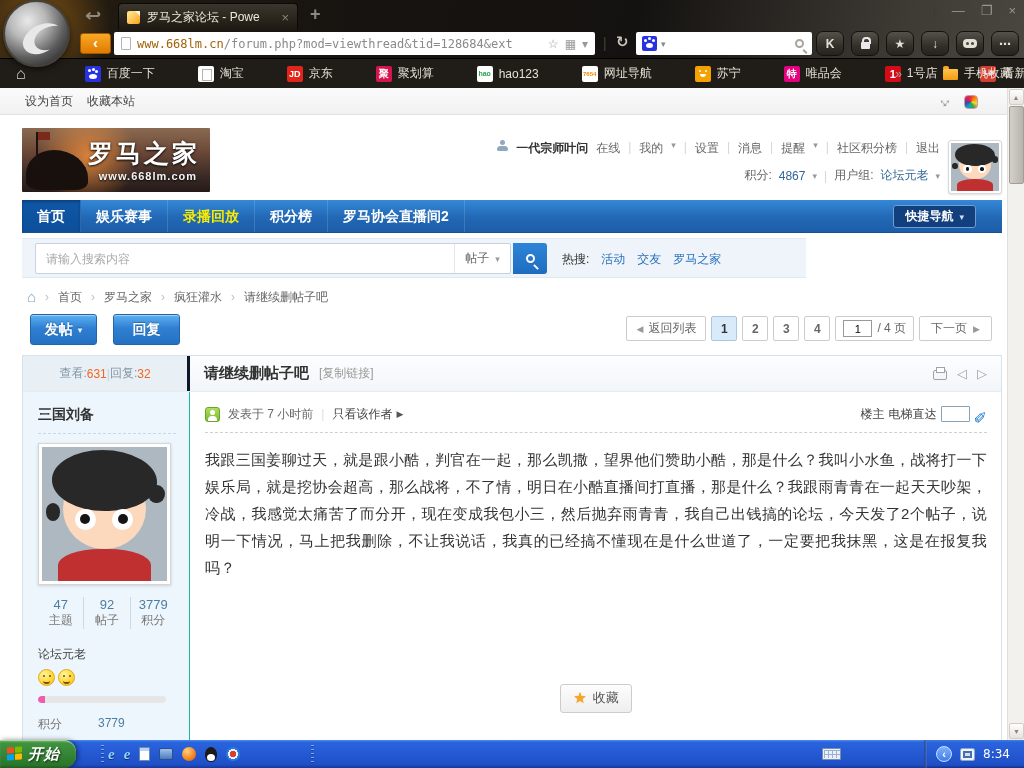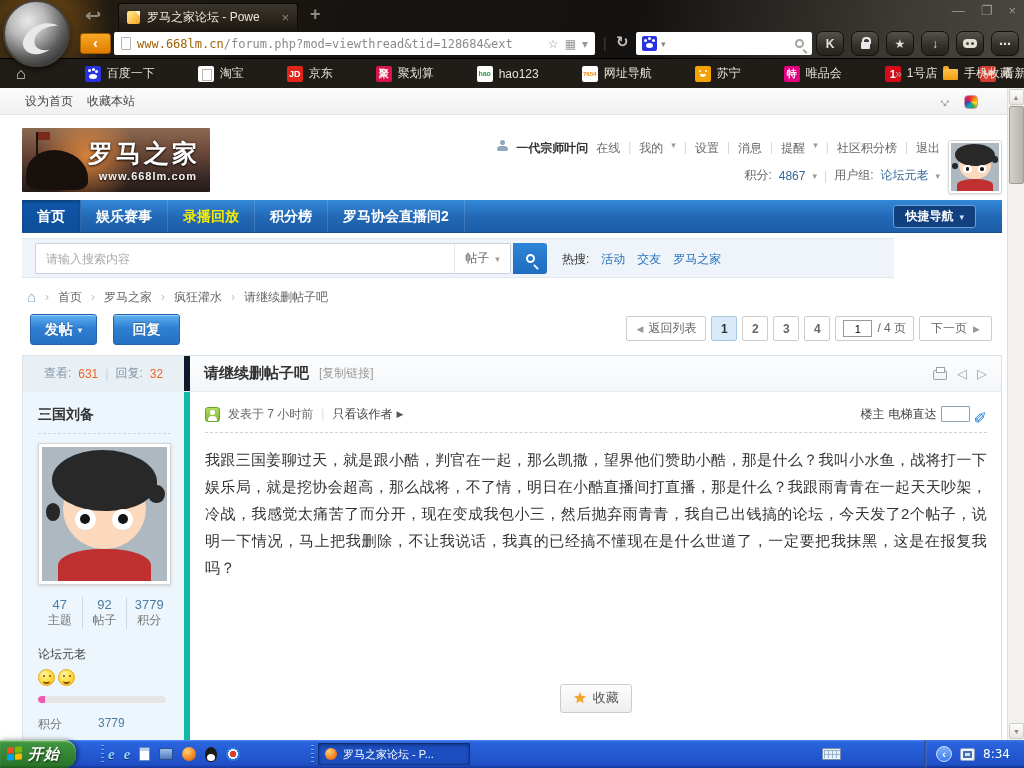--- a/index.html
+++ b/index.html
@@ -161,21 +161,21 @@
     border-right:1px solid rgba(255,255,255,.14); white-space:nowrap; }
   .nav-item.active { background:linear-gradient(#0f57a7,#0d4f9a); box-shadow:inset 0 2px 3px rgba(0,0,0,.25); }
   .nav-item.c-cyan { color:#7fd8ff; }
   .nav-item.c-yellow { color:#f8ec00; }
   .quicknav { position:absolute; right:26px; top:5px; height:23px; padding:0 11px; background:#123f7d;
     border:1px solid #6d9ed6; border-radius:3px; color:#fff; font-size:12px; font-weight:bold;
     display:flex; align-items:center; gap:6px; }
   .quicknav .caret { color:#cfe2f5; }
 
   
-  .searchstrip { position:absolute; left:0; top:150px; width:872px; height:40px; background:#eef4f9;
+  .searchstrip { position:absolute; left:0; top:150px; width:784px; height:40px; background:#eef4f9;
     border-top:1px solid #e0e9f0; border-bottom:1px solid #e0e9f0; }
   .searchbox { position:absolute; left:13px; top:4px; width:476px; height:31px; background:#fff;
     border:1px solid #c6d2dc; border-radius:2px; display:flex; align-items:center; }
   .searchbox input { flex:1; border:0; outline:none; padding:0 10px; font-size:12px; color:#666; background:transparent;
     font-family:"Liberation Sans","DejaVu Sans",sans-serif; }
   .searchbox input::placeholder { color:#aaa; }
   .searchtype { width:56px; height:100%; border-left:1px solid #e2e7ec; display:flex; align-items:center;
     justify-content:center; gap:6px; color:#666; font-size:12px; }
   .searchbtn { position:absolute; left:491px; top:4px; width:34px; height:31px; background:linear-gradient(#2d85d8,#1f6cbf);
     border-radius:0 3px 3px 0; display:flex; align-items:center; justify-content:center; }
@@ -208,33 +208,33 @@
   .pg.active { background:#d9eafa; border-color:#a8c8e2; color:#333; }
   .pjump { padding:0 7px; gap:5px; }
   .pjump input { width:29px; height:17px; border:1px solid #999; font-size:11px; text-align:center; outline:none; }
   .pnext { padding:0 11px; gap:6px; }
   .parr { color:#999; font-size:9px; }
 
   
   .threadpanel { position:absolute; left:0; top:267px; width:980px; height:385px;
     border:1px solid #d7e2ea; border-bottom:none; }
   .thread-head { height:36px; display:flex; border-bottom:1px solid #e5edf3; }
-  .th-left { width:167px; background:#e8eff5; border-right:6px solid #0f172a; display:flex; align-items:center;
-    justify-content:center; gap:7px; font-size:12px; color:#8296a6; }
+  .th-left { width:167px; background:#e8eff5; border-right:3px solid #0f172a; display:flex; align-items:center;
+    justify-content:center; font-size:12px; color:#8296a6; }
   .th-left .num { color:#f26522; }
   .th-left .vsep2 { color:#c8d2da; }
   .th-right { flex:1; background:linear-gradient(#fcfdfe,#f3f6f9); display:flex; align-items:center; padding:0 14px; }
   .th-title { font-size:15px; font-weight:bold; color:#333; }
   .th-copy { font-size:12px; color:#999; margin-left:10px; }
   .th-icons { margin-left:auto; display:flex; align-items:center; gap:10px; color:#98a4ae; font-size:13px; }
   .printer { width:14px; height:10px; border:1px solid #9aa4ad; border-radius:2px; position:relative; background:#f4f6f8; margin-top:3px; }
   .printer::before { content:""; position:absolute; left:2px; top:-4px; width:7px; height:4px; border:1px solid #9aa4ad; background:#fff; }
 
   .post-row { display:flex; height:349px; }
-  .sidebar { width:167px; background:#edf6fc; border-right:6px solid #14b8a6; padding:14px 13px 16px 15px; }
+  .sidebar { width:167px; background:#edf6fc; border-right:1px solid #14b8a6; padding:14px 13px 16px 15px; }
   .author-name { font-size:14px; font-weight:bold; color:#333; }
   .dash { border-top:1px dashed #c9d8e2; margin:9px 0; }
   .avatar-frame { width:133px; height:142px; background:#fff; border:1px solid #d5d5d5; padding:3px;
     box-shadow:0 1px 3px rgba(0,0,0,.15); }
   .stats { display:flex; margin-top:12px; text-align:center; }
   .stat { flex:1; }
   .stat .v { font-size:13px; color:#4d7da3; }
   .stat .l { font-size:12px; color:#777; }
   .stat + .stat { border-left:1px solid #ccd9e2; }
   .rank { margin-top:17px; font-size:12px; color:#444; }
@@ -679,24 +679,20 @@
     <div class="qlaunch">
       <span class="ql-e">e</span>
       <span class="ql-e">e</span>
       <span class="ql-doc"></span>
       <span class="ql-win"></span>
       <span class="ql-orange"></span>
       <span class="ql-qq"></span>
       <span class="ql-circle"></span>
     </div>
     <span class="grip" style="left:311px"></span>
-    <div class="taskbtn">
-      <span class="ticon"></span>
-      <span class="tlabel">罗马之家论坛 - P...</span>
-    </div>
     <span class="kbd"></span>
     <div class="tray">
       <span class="tray-chev">‹</span>
       <span class="tray-ic"></span>
       <span class="tray-clock">8:34</span>
     </div>
   </div>
 
 </div>
 

